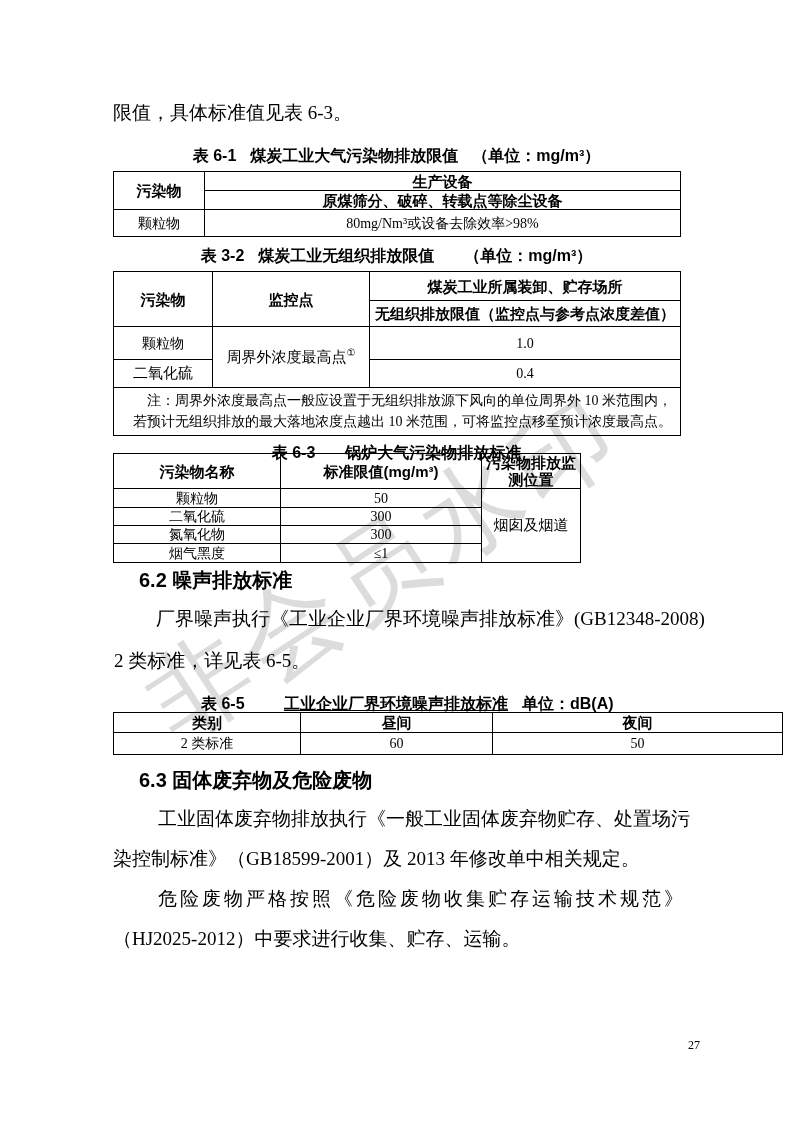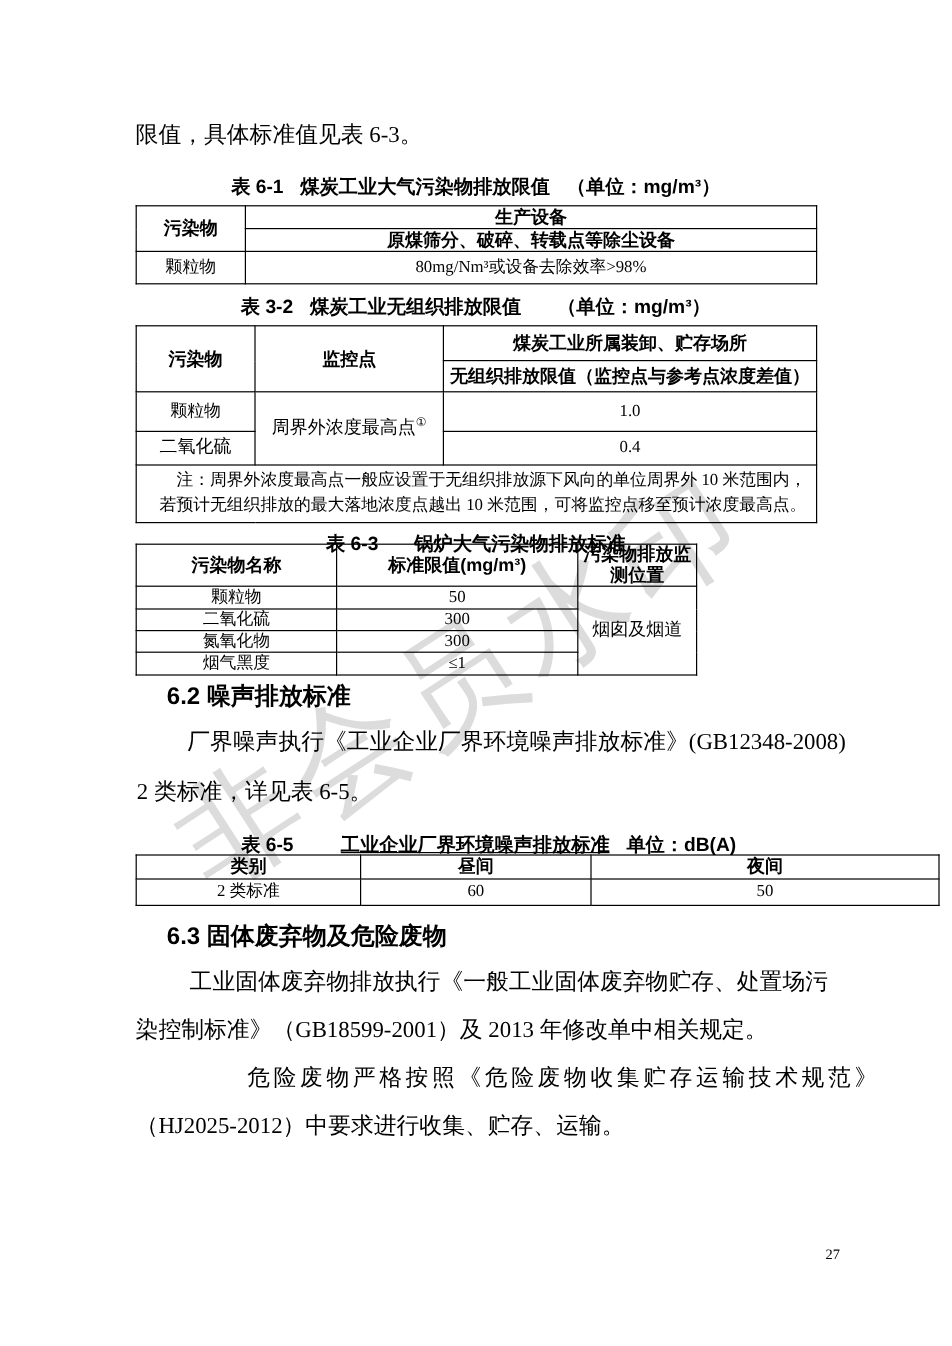--- a/index.html
+++ b/index.html
@@ -161,19 +161,19 @@
         <td>2 类标准</td>
         <td>60</td>
         <td>50</td>
       </tr>
     </tbody>
       </table>
 
     <div class="abs sec-heading" style="left:139px;top:767px;">6.3 固体废弃物及危险废物</div>
     <div class="abs body-text" style="left:158px;top:807px;">工业固体废弃物排放执行《一般工业固体废弃物贮存、处置场污</div>
     <div class="abs body-text" style="left:113px;top:847px;">染控制标准》（GB18599-2001）及 2013 年修改单中相关规定。</div>
-    <div class="abs body-text spread" style="left:158px;top:887px;margin-left:48px;">危险废物严格按照《危险废物收集贮存运输技术规范》</div>
+    <div class="abs body-text spread" style="left:158px;top:887px;">危险废物严格按照《危险废物收集贮存运输技术规范》</div>
     <div class="abs body-text" style="left:113px;top:927px;">（HJ2025-2012）中要求进行收集、贮存、运输。</div>
 
     <div id="page-number" class="abs" style="left:658px;top:1038px;">27</div>
 
   </div>
 </div>
 
 </body></html>

